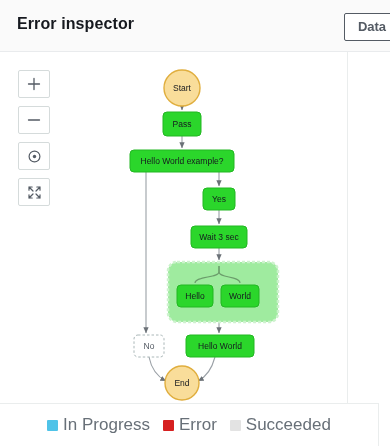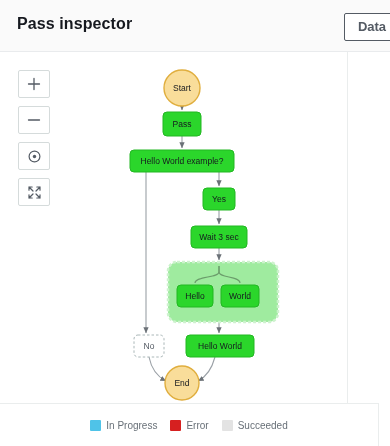--- a/index.html
+++ b/index.html
@@ -127,42 +127,42 @@
     gap: 5px;
     white-space: nowrap;
   }
   .legend-swatch {
     width: 11px;
     height: 11px;
     border-radius: 1px;
     flex: none;
   }
   .legend-label {
-    font-size: 10px;
+    font-size: 17px;
     color: #687078;
     font-family: "Liberation Sans", sans-serif;
   }
 
   
   .nlabel {
     font-family: "Liberation Sans", sans-serif;
     font-size: 8.5px;
     fill: #16191f;
     dominant-baseline: middle;
     text-anchor: middle;
   }
   .nlabel-dim { fill: #545b64; }
 </style>
 </head>
 <body>
 
 <div id="app">
 
   <div class="header">
-    <div class="header-title">Pass inspector</div>
+    <div class="header-title">Error inspector</div>
     <button class="header-btn">Data</button>
   </div>
 
   <div class="canvas">
 
     <svg class="canvas-svg" width="379" height="351" viewBox="0 52 379 351">
       <defs>
         <marker id="arrow" markerWidth="6" markerHeight="6" refX="5.2" refY="3" orient="auto" markerUnits="strokeWidth">
           <path d="M0,0.6 L5.4,3 L0,5.4 z" fill="#6b7177"></path>
         </marker>

